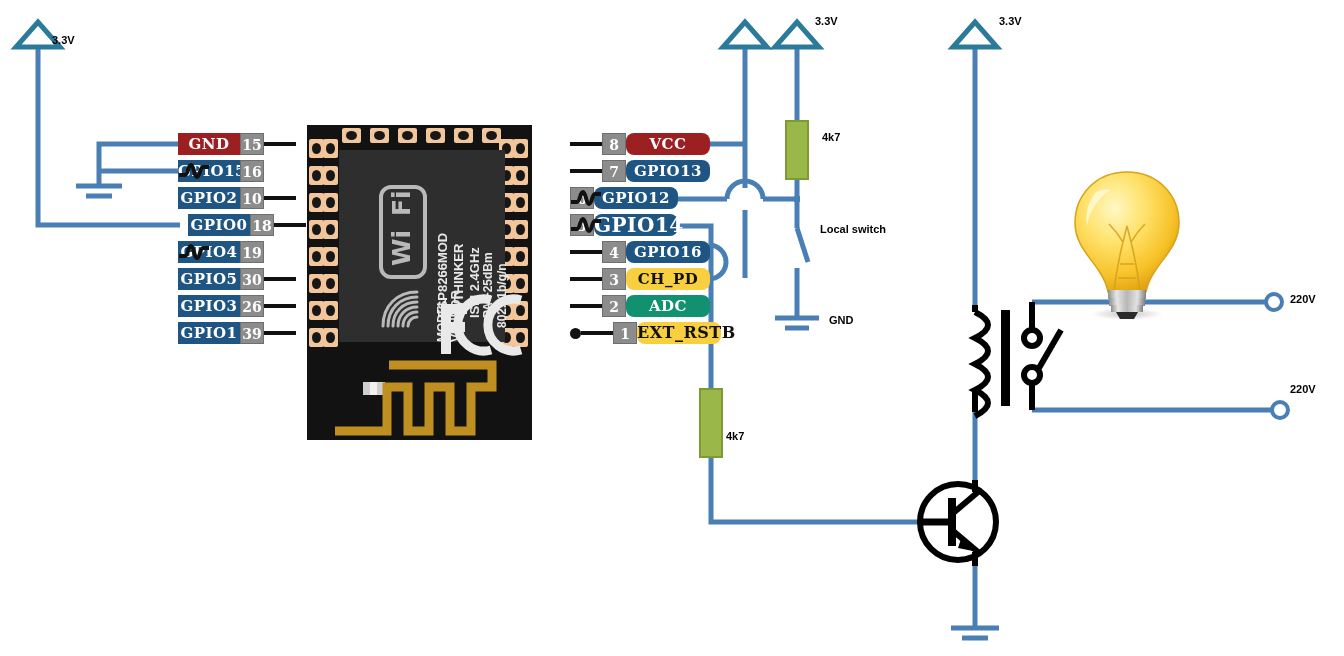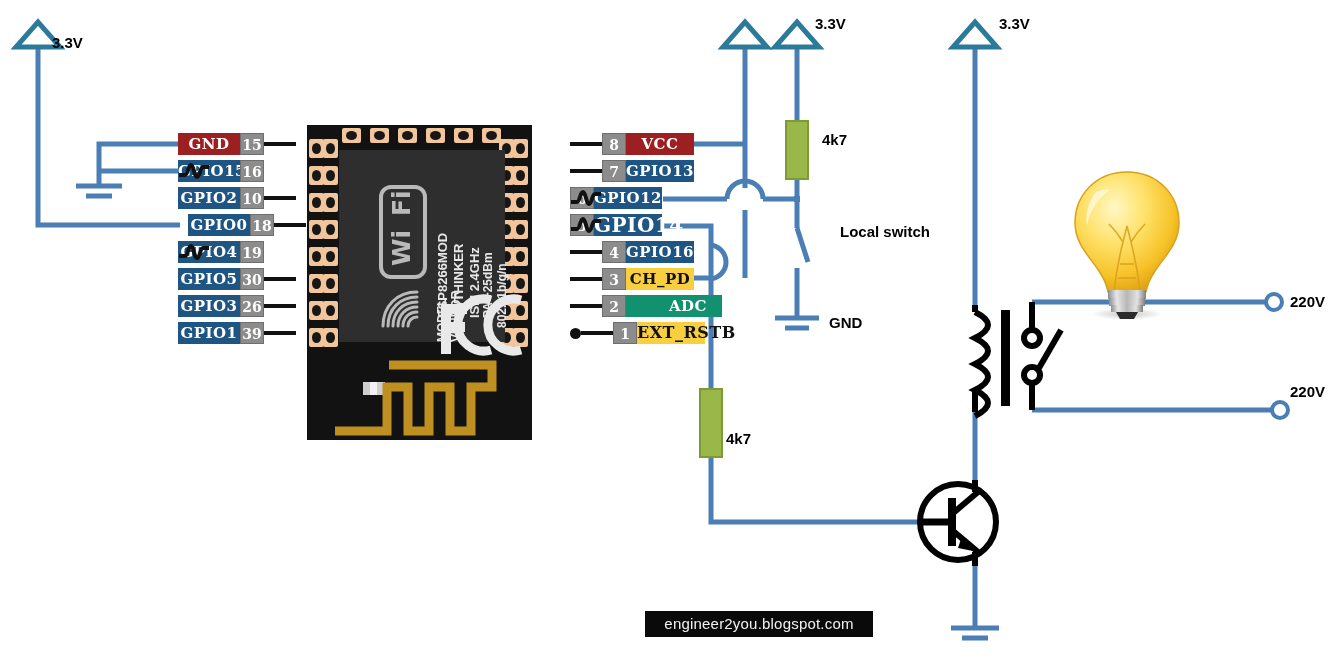--- a/index.html
+++ b/index.html
@@ -1,21 +1,21 @@
 <!DOCTYPE html>
 <html><head>
 <meta charset="utf-8">
 <style>
   html,body{margin:0;padding:0;background:#ffffff;}
   body{width:1344px;height:656px;position:relative;overflow:hidden;
        font-family:"Liberation Sans",sans-serif;}
   #stage{position:absolute;left:0;top:0;width:1344px;height:656px;}
   svg{position:absolute;left:0;top:0;width:1344px;height:656px;}
 
-  .lbl{position:absolute;font-weight:bold;color:#000;font-size:15px;white-space:nowrap;}
+  .lbl{position:absolute;font-weight:bold;color:#000;font-size:11px;white-space:nowrap;}
 
   
   #module{position:absolute;left:307px;top:125px;width:225px;height:315px;background:#121212;}
   #chipbody{position:absolute;left:32px;top:25px;width:166px;height:192px;background:#2e2e2e;}
   .hdrRow{position:absolute;background:#121212;}
   .pad{position:absolute;width:15px;height:19px;background:#f3c59a;border-radius:2px;}
   .pad i{position:absolute;left:3px;top:4px;width:9px;height:11px;background:#171717;border-radius:50%;display:block;}
   .padTop{width:19px;height:15px;}
   .padTop i{left:4px;top:3px;width:11px;height:9px;}
 
@@ -41,24 +41,24 @@
   .pinNum{width:24px;height:22px;line-height:22px;text-align:center;color:#fff;
           background:#8c8c8c;border:1px solid #6f6f6f;font-size:14px;font-weight:bold;
           font-family:"DejaVu Serif",serif;box-sizing:border-box;}
   .stub{width:32px;height:0;border-top:4px solid #111;}
   .pwm{width:32px;height:22px;}
   .dot{width:11px;height:11px;background:#111;border-radius:50%;}
 
   .c-blue{background:#1f5582;}
   .c-red{background:#9c1f22;}
   .c-yellow{background:#f7cf3f;color:#111 !important;}
-  .c-teal{background:#119170;padding-left:28px;}
+  .c-teal{background:#119170;}
 
   .pinRowR{position:absolute;height:22px;display:flex;align-items:center;}
-  .pnR{width:68px;}
+  .pnR{width:84px;border-radius:8px;}
 
   #watermark{position:absolute;left:645px;top:611px;width:228px;height:26px;background:#0a0a0a;
              color:#f2f2f2;font-size:15px;line-height:26px;text-align:center;letter-spacing:.2px;}
 
   
   #bulb{position:absolute;left:1066px;top:168px;width:122px;height:152px;}
 </style>
 </head>
 <body>
 
@@ -171,21 +171,21 @@
 
     <circle cx="1274" cy="302" r="8" fill="#fff" stroke="#4a7fb5" stroke-width="4"></circle>
     <circle cx="1280" cy="410" r="8" fill="#fff" stroke="#4a7fb5" stroke-width="4"></circle>
   </svg>
 
   <div class="lbl" style="left:52px;top:34px;">3.3V</div>
   <div class="lbl" style="left:815px;top:15px;">3.3V</div>
   <div class="lbl" style="left:999px;top:15px;">3.3V</div>
   <div class="lbl" style="left:822px;top:131px;">4k7</div>
   <div class="lbl" style="left:726px;top:430px;">4k7</div>
-  <div class="lbl" style="left:820px;top:223px;margin-left:20px;">Local switch</div>
+  <div class="lbl" style="left:820px;top:223px;">Local switch</div>
   <div class="lbl" style="left:829px;top:314px;">GND</div>
   <div class="lbl" style="left:1290px;top:293px;">220V</div>
   <div class="lbl" style="left:1290px;top:383px;">220V</div>
 
   <div id="bulb">
     <svg viewBox="0 0 122 152" style="position:absolute;left:0;top:0;width:122px;height:152px;">
       <defs>
         <radialGradient id="glassG" cx="38%" cy="30%" r="72%">
           <stop offset="0%" stop-color="#fff8c4"></stop>
           <stop offset="42%" stop-color="#ffe169"></stop>
@@ -483,14 +483,13 @@
         <span class="pinName pnR c-teal" style="font-size:15px">ADC</span>
       </div>
       <div class="pinRowR" style="left: 570px; top: 322px;">
         <span class="dot"></span>
         <span class="stub" style="margin-right:0"></span>
         <span class="pinNum">1</span>
         <span class="pinName pnR c-yellow" style="font-size:16px">EXT_RSTB</span>
       </div>
     </div>
 
-  <div id="watermark">engineer2you.blogspot.com</div>
 </div>
 
 </body></html>

